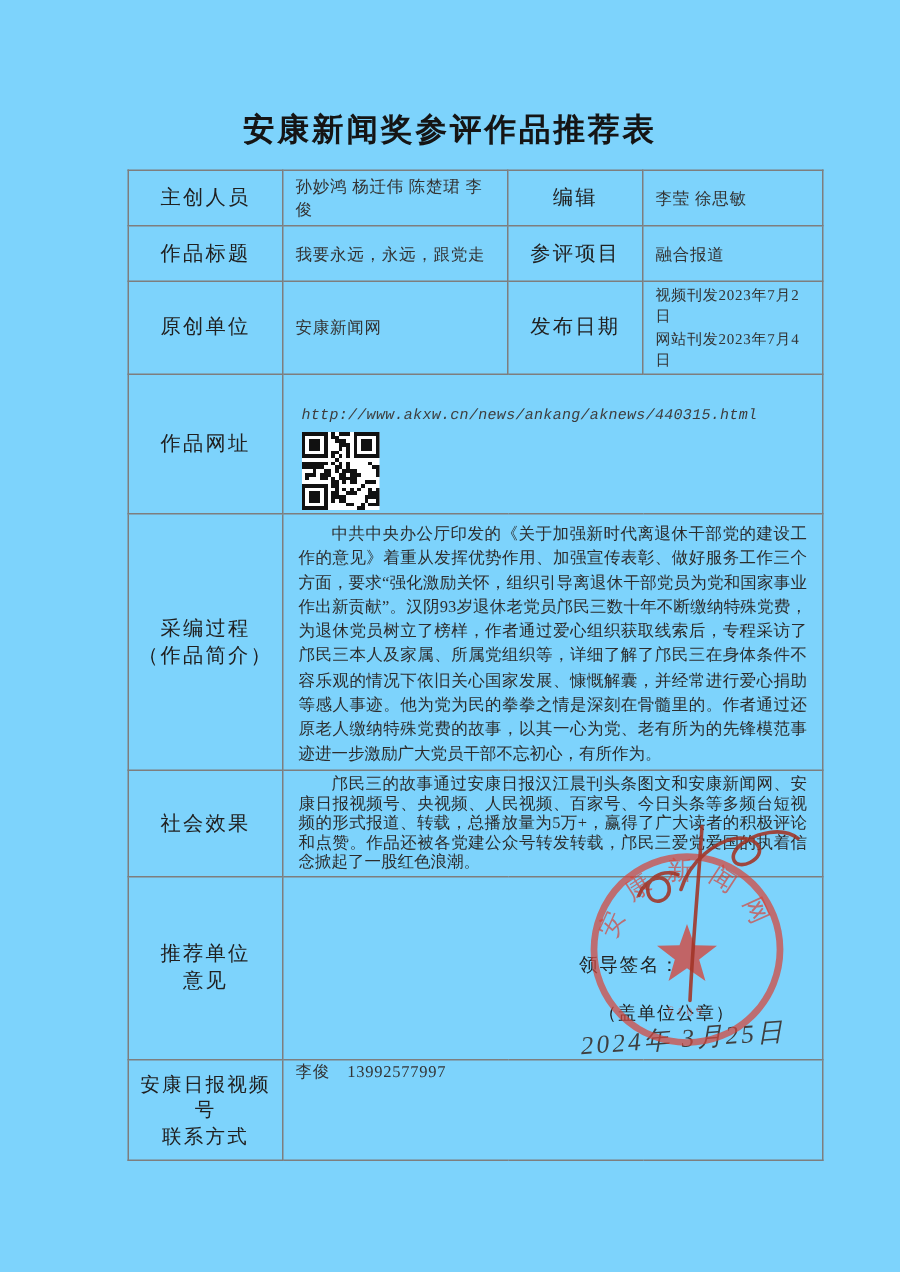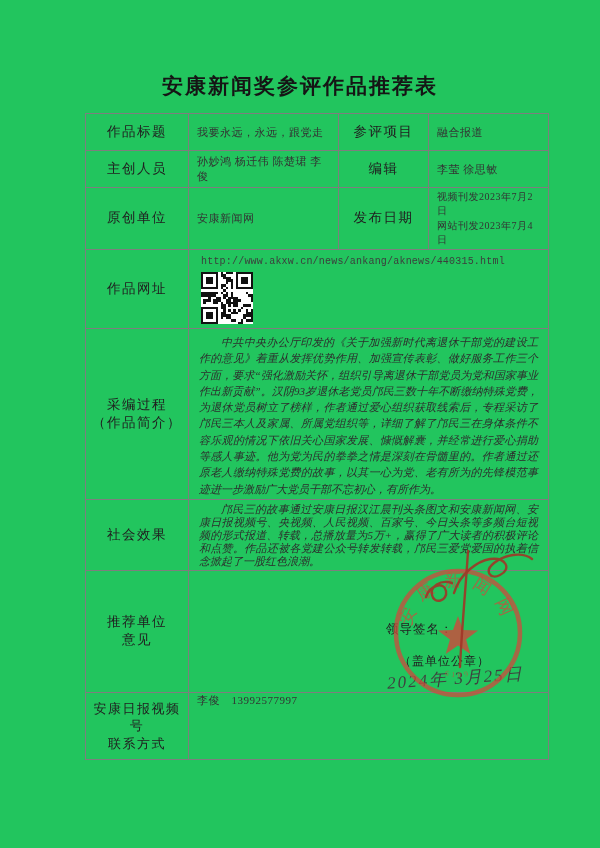--- a/index.html
+++ b/index.html
@@ -1,33 +1,33 @@
 <!DOCTYPE html>
 <html><head>
 <meta charset="utf-8">
 <style>
   html,body{margin:0;padding:0;}
   body{width:600px;height:848px;background:#fbfbfa;overflow:hidden;
        font-family:"Liberation Serif","DejaVu Serif",serif;}
-  .page{position:relative;width:600px;height:848px;background:#22c55e;}
+  .page{position:relative;width:600px;height:848px;background:#7dd3fc;}
   .title{position:absolute;top:72px;left:0;width:600px;text-align:center;
          font-size:21px;font-weight:bold;letter-spacing:2px;color:#151515;margin:0;}
   table.form{position:absolute;left:85px;top:113px;width:463px;
              border-collapse:collapse;table-layout:fixed;}
   td{border:1px solid #7e7e7e;overflow:hidden;}
   td.lab{text-align:center;vertical-align:middle;font-size:13.5px;color:#202020;
          letter-spacing:1.5px;padding:0 1px;line-height:1.35;}
   td.val{font-size:11px;color:#333;padding:2px 8px;vertical-align:middle;
          letter-spacing:0.5px;}
   td.val .l2{margin-top:1px;}
   td.para{font-size:11px;line-height:16.3px;color:#2d2d2d;text-align:justify;
-          vertical-align:top;padding:5px 10px 2px 10px;font-style:italic;}
+          vertical-align:top;padding:5px 10px 2px 10px;}
   td.para .txt{text-indent:22px;}
   .url-line{font-family:"Liberation Mono","DejaVu Sans Mono",monospace;
-            font-size:10px;letter-spacing:0.2px;color:#3d3d3d;margin-top:4px;}
+            font-size:10px;letter-spacing:0.2px;color:#3d3d3d;margin-top:20px;font-style:italic;}
   .qr-wrap{margin-top:5px;}
   .qr-wrap svg{display:block;}
   td.reccell{position:relative;padding-left:28px;}
   .sig-label{position:absolute;left:197px;top:50px;font-size:12.5px;
              letter-spacing:1px;color:#222;}
   .seal-note{position:absolute;left:210px;top:82px;font-size:12px;
              letter-spacing:1px;color:#222;}
   .sig-date{position:absolute;left:198px;top:96px;font-size:17px;color:#3f3f3f;
             font-style:italic;letter-spacing:2px;transform:rotate(-4deg);
             white-space:nowrap;}
@@ -46,31 +46,31 @@
   <table class="form">
     <colgroup>
         <col style="width:103px">
         <col style="width:150px">
         <col style="width:90px">
         <col style="width:120px">
       </colgroup>
 
     <tbody>
         <tr style="height:37px">
+      <td class="lab">主创人员</td>
+      <td class="val">孙妙鸿 杨迁伟 陈楚珺 李俊</td>
+      <td class="lab">编辑</td>
+      <td class="val">李莹 徐思敏</td>
+    </tr>
+
+    <tr style="height:37px">
       <td class="lab">作品标题</td>
       <td class="val">我要永远，永远，跟党走</td>
       <td class="lab">参评项目</td>
       <td class="val">融合报道</td>
-    </tr>
-
-    <tr style="height:37px">
-      <td class="lab">主创人员</td>
-      <td class="val">孙妙鸿 杨迁伟 陈楚珺 李俊</td>
-      <td class="lab">编辑</td>
-      <td class="val">李莹 徐思敏</td>
     </tr>
 
 
     <tr style="height:38px">
       <td class="lab">原创单位</td>
       <td class="val">安康新闻网</td>
       <td class="lab">发布日期</td>
       <td class="val" style="font-size:10px">
         <div>视频刊发2023年7月2日</div>
         <div class="l2">网站刊发2023年7月4日</div>

